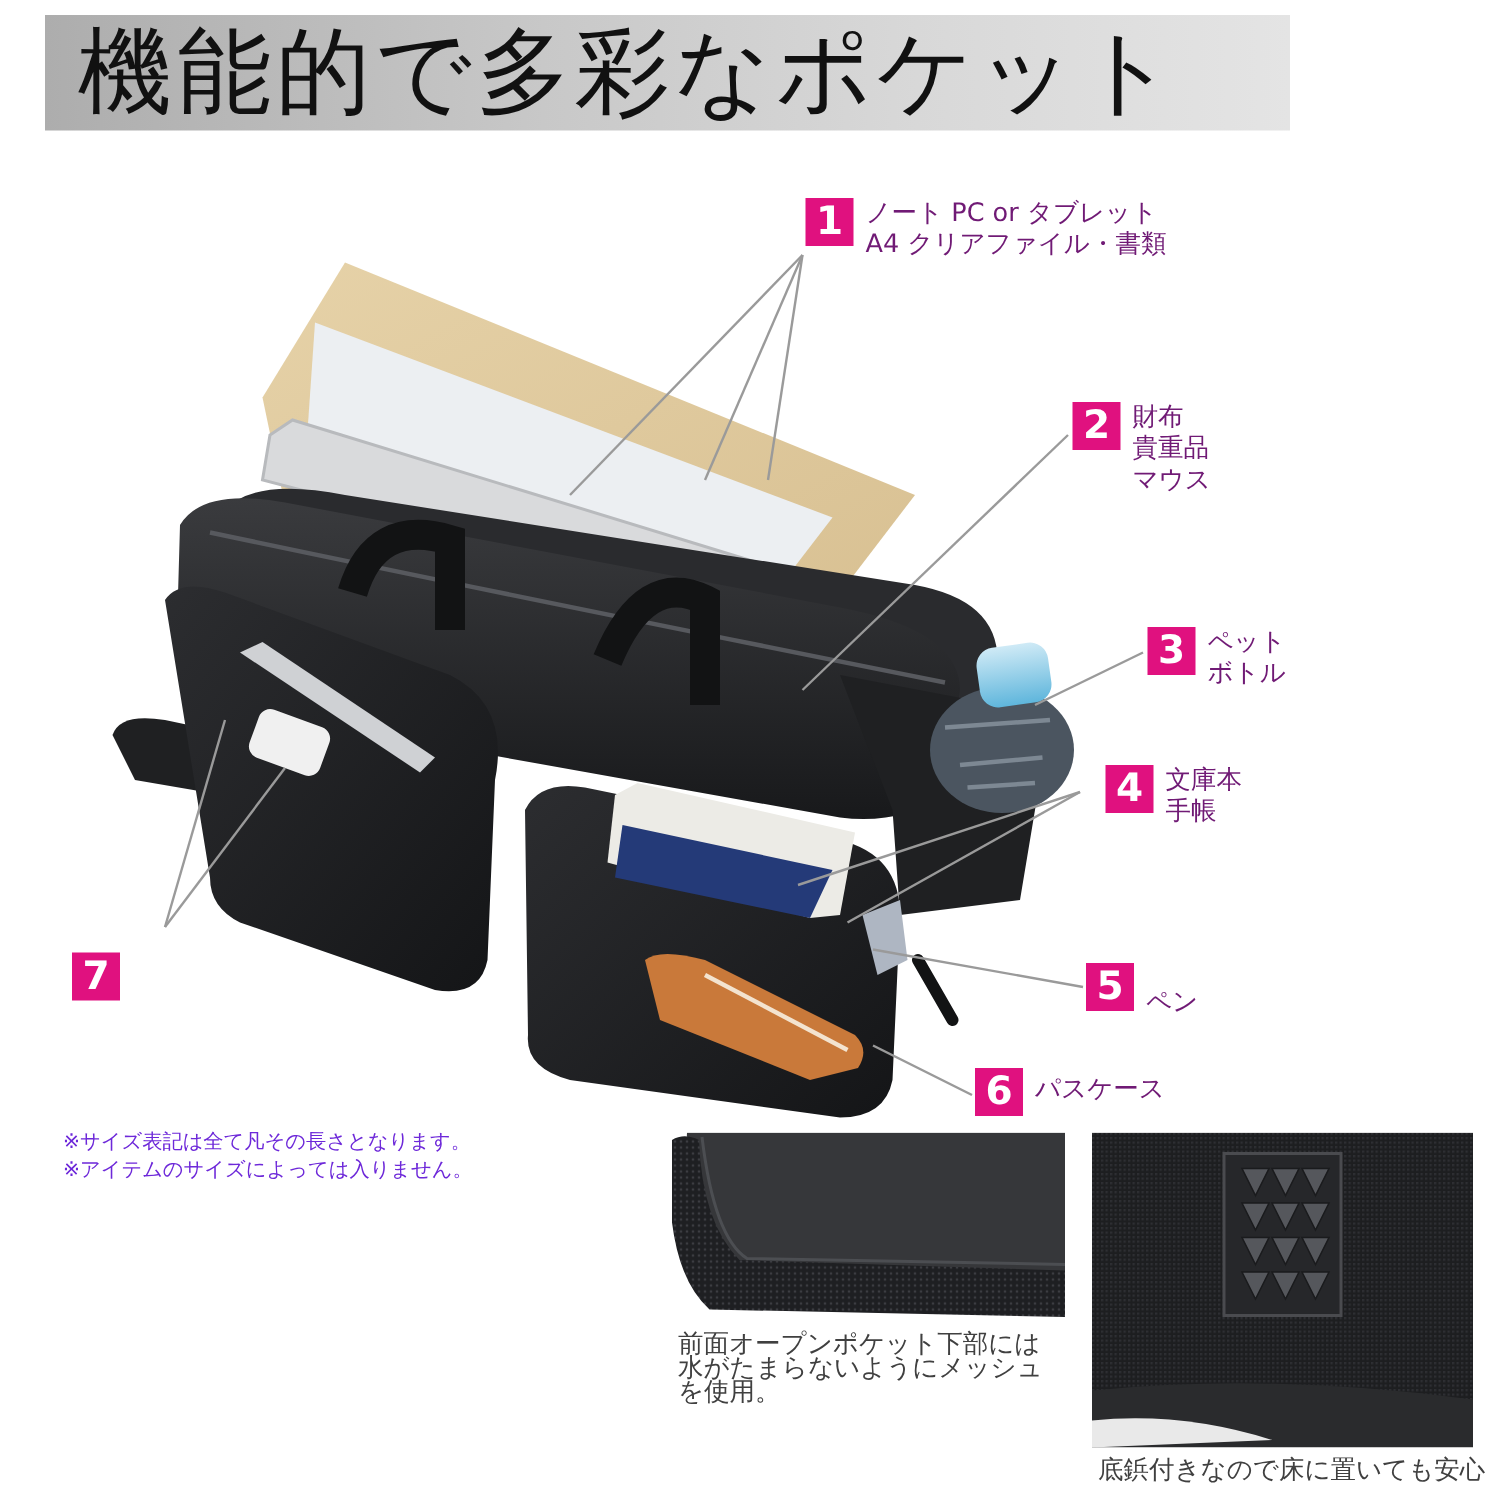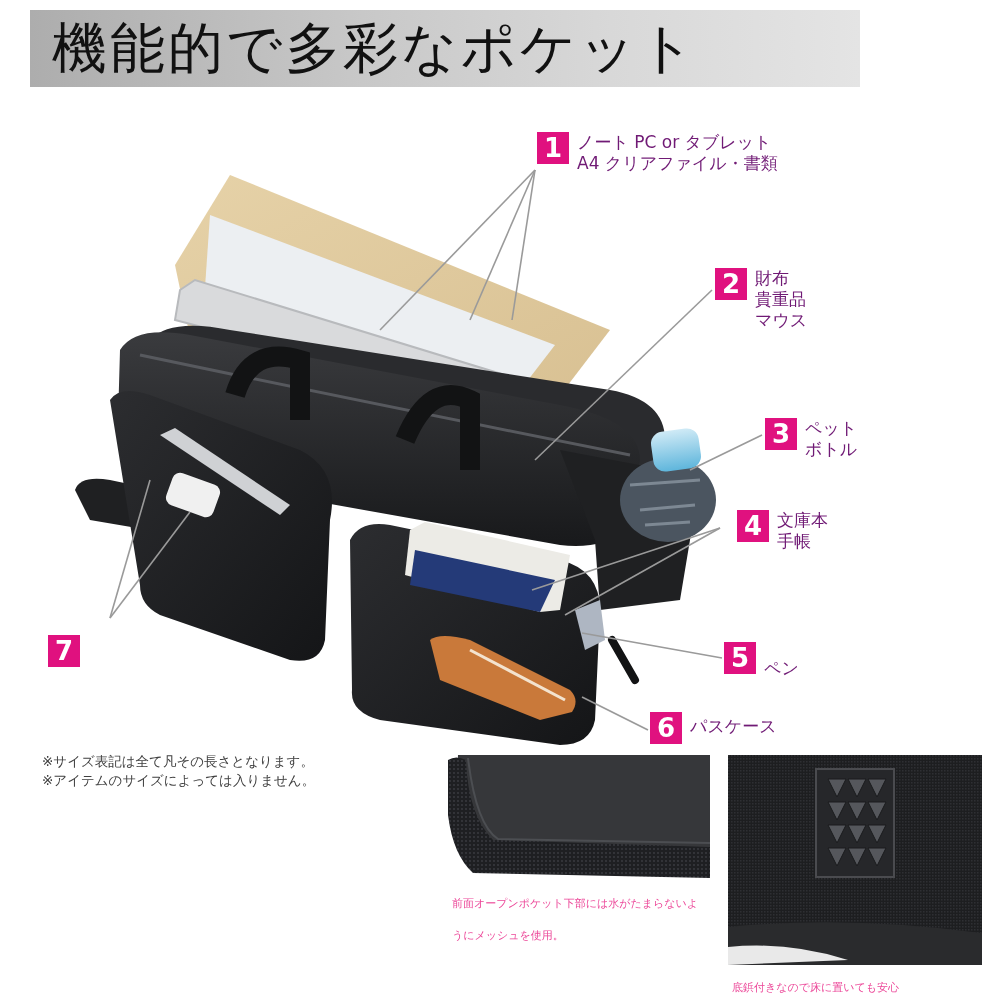--- a/index.html
+++ b/index.html
@@ -1,31 +1,31 @@
 <!DOCTYPE html>
 <html><head>
 <meta charset="utf-8">
 <style>
   html, body { margin:0; padding:0; background:#ffffff; }
   body { width:1000px; height:1000px; position:relative; overflow:hidden;
          font-family:"DejaVu Sans","Liberation Sans",sans-serif; color:#1a1a1a; }
   .title-bar { position:absolute; left:30px; top:10px; width:830px; height:77px;
                background:linear-gradient(90deg,#adadad 0%,#c8c8c8 40%,#d8d8d8 70%,#e4e4e4 100%);
                box-sizing:border-box; }
-  .title-text { position:absolute; left:22px; top:6px; font-size:55px; line-height:64px;
+  .title-text { position:absolute; left:22px; top:6px; font-size:63px; line-height:64px;
                 letter-spacing:3px; color:#111; font-weight:normal; white-space:nowrap; }
   .scene { position:absolute; left:0; top:0; width:1000px; height:1000px; }
   .callout { position:absolute; display:flex; align-items:flex-start; }
   .badge { width:32px; height:32px; background:#e0117f; color:#fff; font-weight:bold;
            font-size:26px; line-height:32px; text-align:center; flex:0 0 auto;
            font-family:"DejaVu Sans",sans-serif; }
   .callout-text { margin-left:8px; font-size:17px; line-height:21px; color:#701a75; white-space:nowrap; }
-  .note { position:absolute; font-size:13.5px; line-height:19px; color:#404040; white-space:nowrap; }
+  .note { position:absolute; font-size:13.5px; line-height:19px; color:#6d28d9; white-space:nowrap; }
   .photo { position:absolute; overflow:hidden; }
-  .caption { position:absolute; font-size:11px; line-height:32px; color:#ec4899; }
+  .caption { position:absolute; font-size:17px; line-height:16px; color:#404040; }
 </style>
 </head>
 <body>
 
 <div class="title-bar">
   <div class="title-text">機能的で多彩なポケット</div>
 </div>
 
 <svg class="scene" viewBox="0 0 1000 1000" xmlns="http://www.w3.org/2000/svg">
   <defs>

